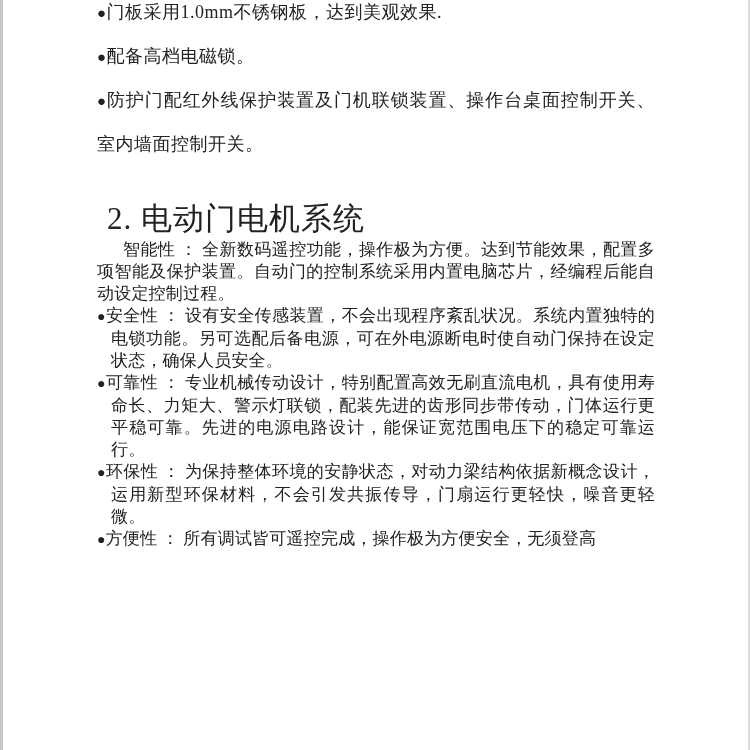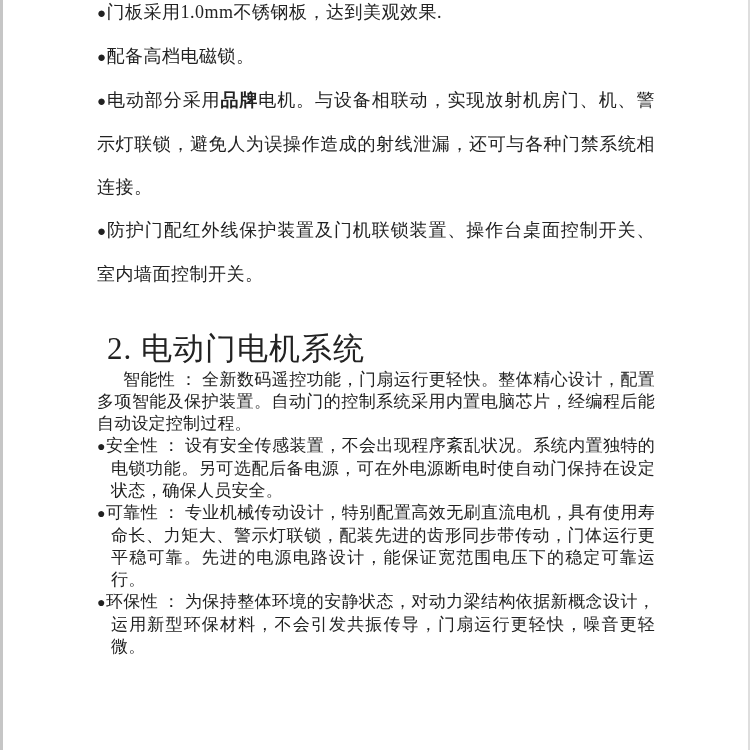--- a/index.html
+++ b/index.html
@@ -81,28 +81,28 @@
 <body>
 
 <div class="page-edge-left"></div>
 <div class="page-edge-right"></div>
 
 <div class="content">
 
   <div class="section1">
       <div class="item1"><span class="bullet">●</span><span>门板采用1.0mm不锈钢板，达到美观效果.</span></div>
       <div class="item1"><span class="bullet">●</span><span>配备高档电磁锁。</span></div>
-      <div class="item1"><span class="bullet">●</span><span>电动部分采用</span><b>品牌</b><span>电机。与设备相联动，实现放射机房门、机、警示灯联锁，避免人为误操作造成的射线泄漏，还可与各种门禁系统相连接。</span></div>
       <div class="item1"><span class="bullet">●</span><span>防护门配红外线保护装置及门机联锁装置、操作台桌面控制开关、室内墙面控制开关。</span></div>
     </div>
 
   <h2 class="heading">2. 电动门电机系统</h2>
 
   <div class="section2">
-    <p class="intro">智能性 ： 全新数码遥控功能，门扇运行更轻快。整体精心设计，配置多项智能及保护装置。自动门的控制系统采用内置电脑芯片，经编程后能自动设定控制过程。</p>
+    <p class="intro">智能性 ： 全新数码遥控功能，操作极为方便。达到节能效果，配置多项智能及保护装置。自动门的控制系统采用内置电脑芯片，经编程后能自动设定控制过程。</p>
     <div>
         <div class="item2"><span class="bullet">●</span><span>安全性 ： 设有安全传感装置，不会出现程序紊乱状况。系统内置独特的电锁功能。另可选配后备电源，可在外电源断电时使自动门保持在设定状态，确保人员安全。</span></div>
         <div class="item2"><span class="bullet">●</span><span>可靠性 ： 专业机械传动设计，特别配置高效无刷直流电机，具有使用寿命长、力矩大、警示灯联锁，配装先进的齿形同步带传动，门体运行更平稳可靠。先进的电源电路设计，能保证宽范围电压下的稳定可靠运行。</span></div>
         <div class="item2"><span class="bullet">●</span><span>环保性 ： 为保持整体环境的安静状态，对动力梁结构依据新概念设计，运用新型环保材料，不会引发共振传导，门扇运行更轻快，噪音更轻微。</span></div>
+        <div class="item2"><span class="bullet">●</span><span>方便性 ： 所有调试皆可遥控完成，操作极为方便安全，无须登高</span></div>
       </div>
   </div>
 
 </div>
 
 </body></html>

